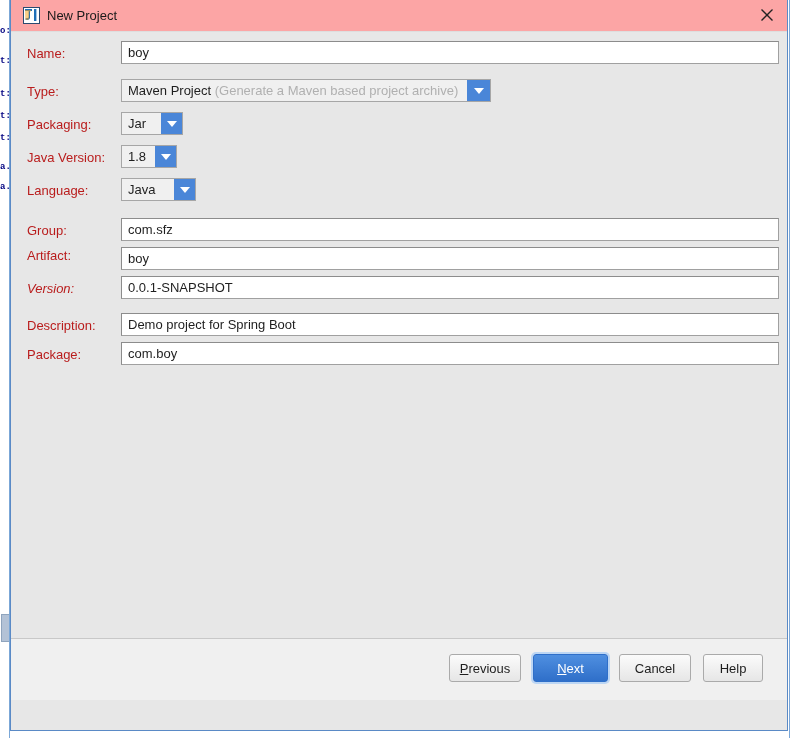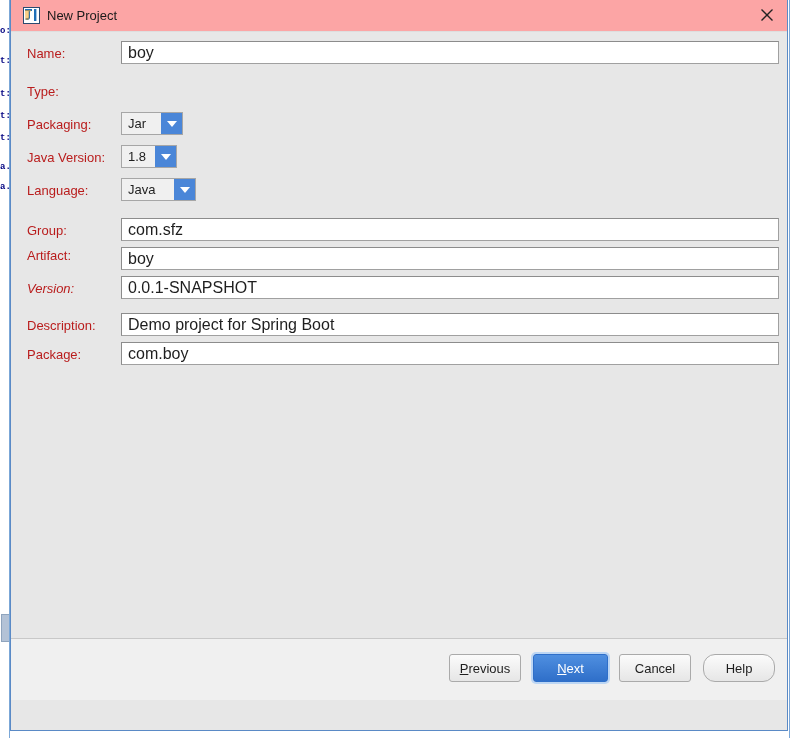--- a/index.html
+++ b/index.html
@@ -115,21 +115,21 @@
   }
 
   .tfield {
     position: absolute;
     box-sizing: border-box;
     background: #ffffff;
     border: 1px solid #a0a0a0;
     border-top-color: #8c8c8c;
     border-left-color: #8c8c8c;
     height: 23px;
-    font-size: 16px;
+    font-size: 13px;
     color: #1e1e1e;
     padding: 0 0 0 6px;
     line-height: 21px;
     white-space: nowrap;
     overflow: hidden;
   }
 
   
   .combo {
     position: absolute;
@@ -245,20 +245,26 @@
       </svg>
     </div>
   </div>
 
   <div class="content">
 
     <span class="lbl" style="top:14px;">Name:</span>
     <div class="tfield" style="left:110px; top:9px; width:658px;">boy</div>
 
     <span class="lbl" style="top:52px;">Type:</span>
+    <div class="combo wide" style="left:110px; top:47px; width:370px;">
+      <div class="combo-val"><span>Maven Project</span> <span class="hint">(Generate a Maven based project archive)</span></div>
+      <div class="combo-arrow">
+          <span class="tri"></span>
+        </div>
+    </div>
 
     <span class="lbl" style="top:85px;">Packaging:</span>
     <div class="combo" style="left:110px; top:80px; width:62px;">
       <div class="combo-val">Jar</div>
       <div class="combo-arrow">
           <span class="tri"></span>
         </div>
     </div>
 
     <span class="lbl" style="top:118px;">Java Version:</span>
@@ -295,17 +301,17 @@
     <div class="buttonbar">
       <div class="btn" style="left:438px; width:72px;">
         <span class="mnem">P</span>
           <span>revious</span>
       </div>
       <div class="btn primary" style="left:522px; width:75px;">
         <span class="mnem">N</span>
           <span>ext</span>
       </div>
       <div class="btn" style="left:608px; width:72px;">Cancel</div>
-      <div class="btn" style="left:692px; width:72px;border-radius:12px;">Help</div>
+      <div class="btn" style="left:692px; width:60px;">Help</div>
     </div>
 
   </div>
 </div>
 
 </body></html>

